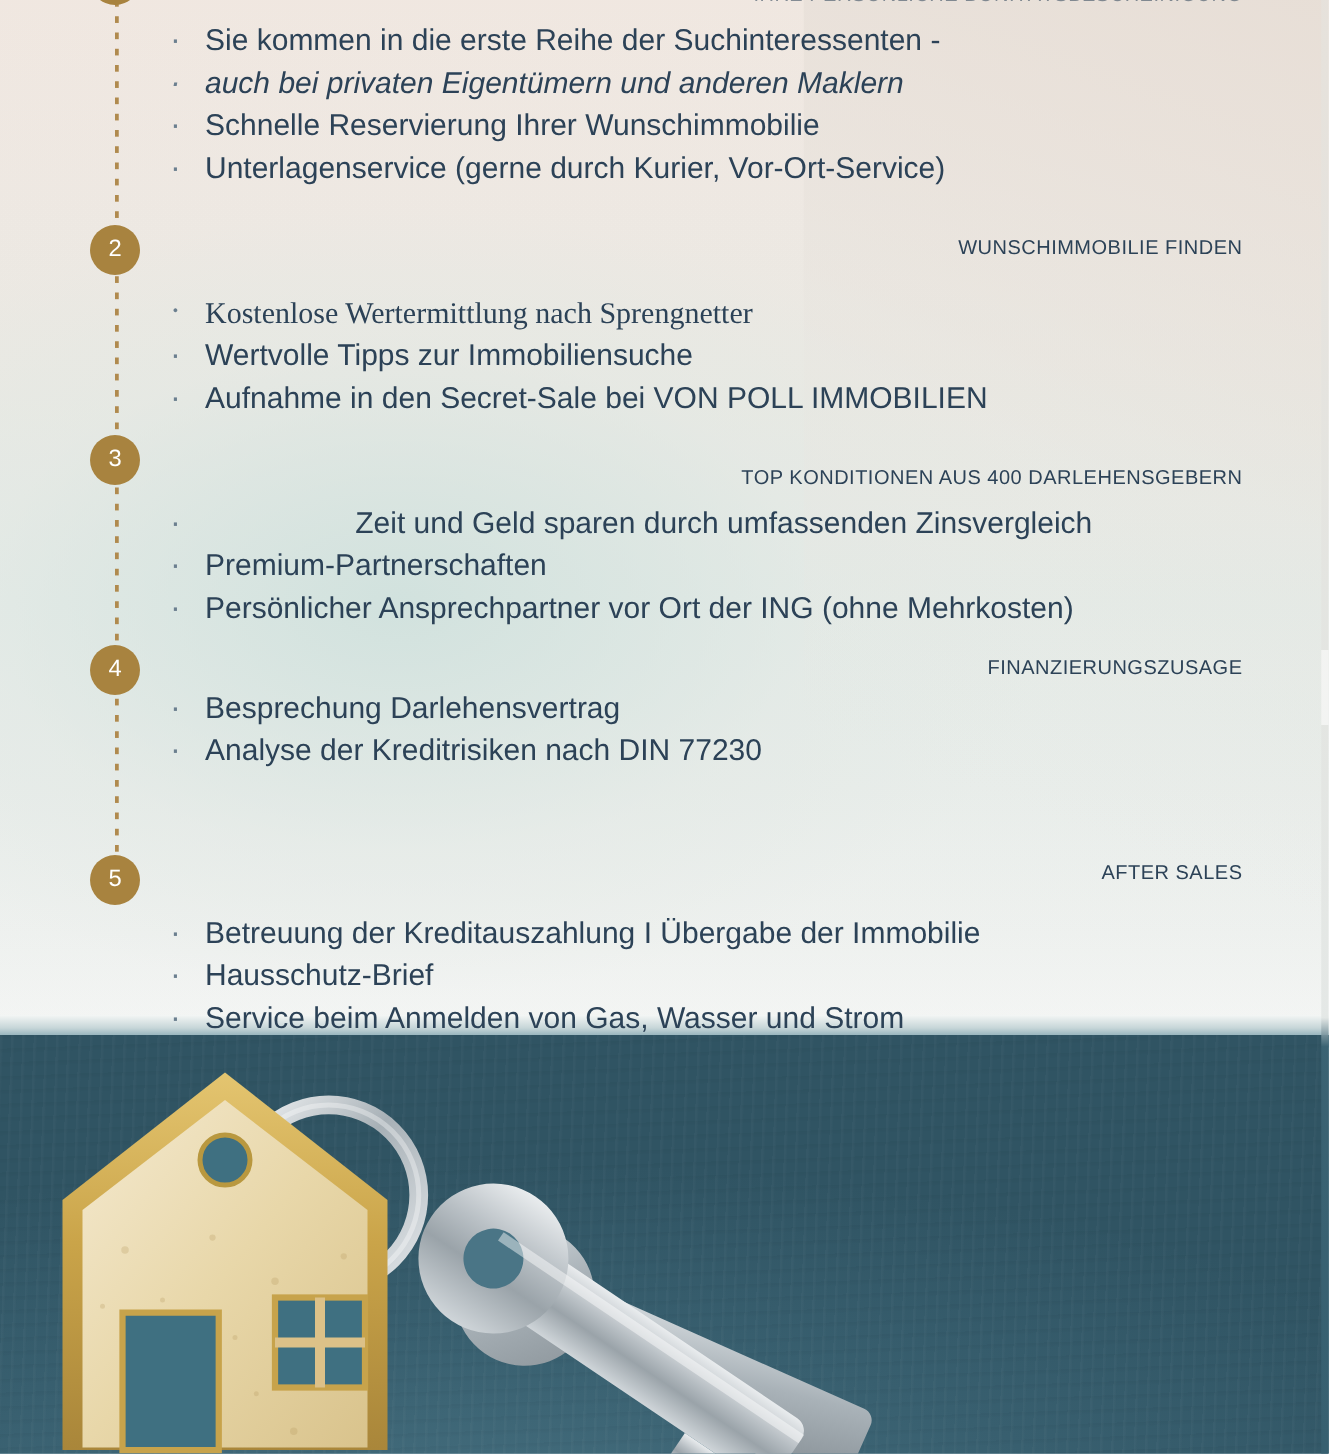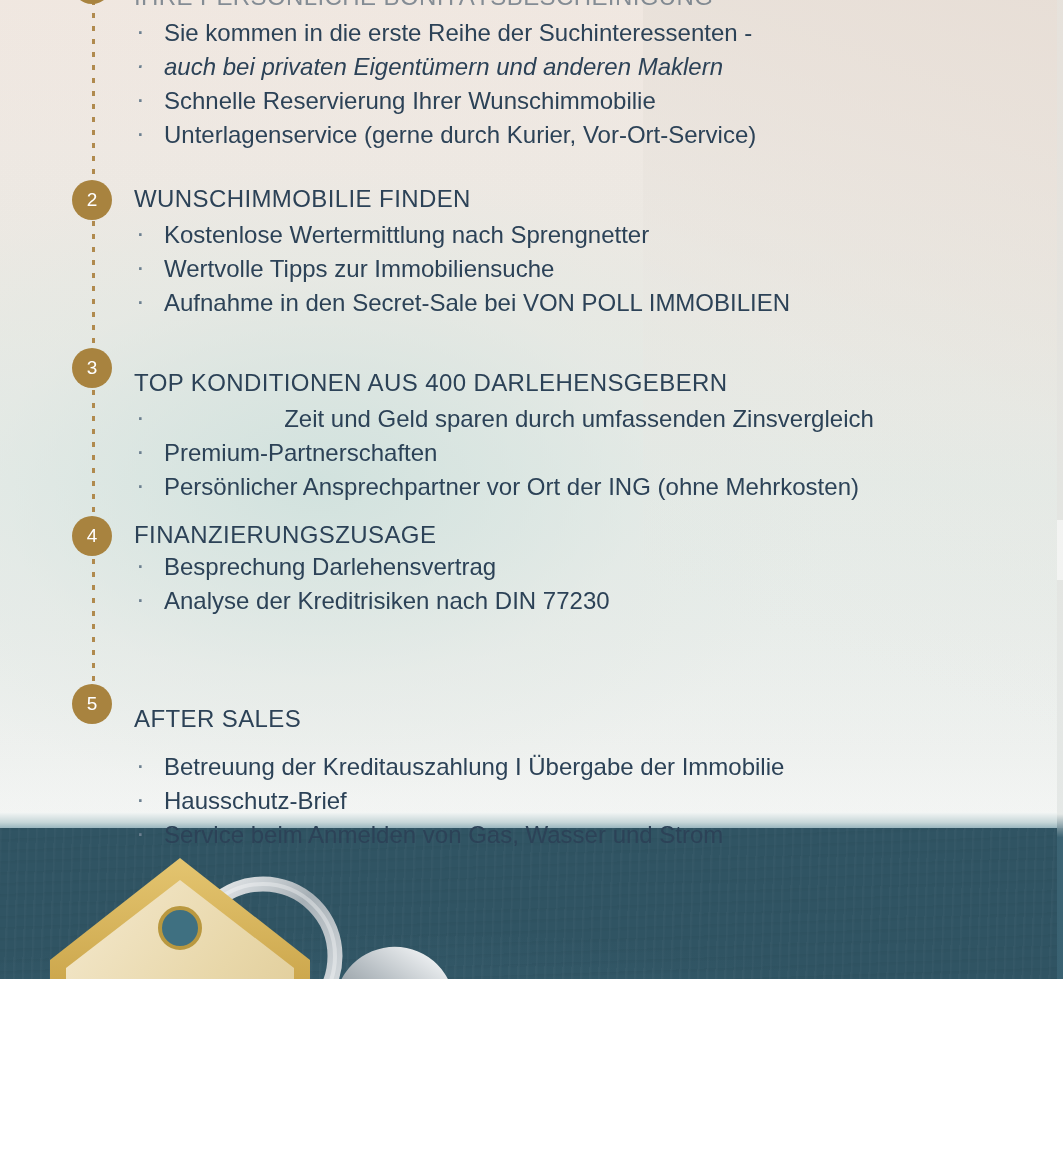--- a/index.html
+++ b/index.html
@@ -13,21 +13,21 @@
     font-family: "Liberation Sans", sans-serif;
     overflow: hidden;
     position: relative;
     background: #ffffff;
   }
 
   
   #page {
     position: relative;
     width: 1063px;
-    height: 979px;
+    height: 1163px;
     overflow: hidden;
   }
 
   .bg-top {
     position: absolute;
     left: 0; top: 0;
     width: 1063px;
     height: 830px;
     background:
       radial-gradient(ellipse 700px 420px at 30% 58%, rgba(206,224,220,0.85) 0%, rgba(226,232,228,0.45) 48%, rgba(240,236,231,0.05) 75%),
@@ -126,25 +126,26 @@
 
   .step-body {
     position: absolute;
     left: 134px;
     top: 0;
     width: 860px;
   }
 
   .step-title {
     color: #2c4257;
-    font-size: 24px;
+    font-size: 16px;
     letter-spacing: 0.4px;
     line-height: 30px;
     white-space: nowrap;
     font-family: "Liberation Sans", sans-serif;
+    text-align: right;
   }
 
   .bullets {
     margin: 0;
     padding: 0;
     list-style: none;
   }
   .bullet {
     position: relative;
     color: #2c4257;
@@ -198,21 +199,21 @@
           <li class="bullet">Unterlagenservice (gerne durch Kurier, Vor-Ort-Service)</li>
         </ul>
       </div>
     </div>
 
     <div class="step" style="top:180px;">
       <div class="badge" style="top:0px;">2</div>
       <div class="step-body" style="top:4px;">
         <div class="step-title">WUNSCHIMMOBILIE FINDEN</div>
         <ul class="bullets">
-          <li class="bullet" style="margin-top:4px;">Kostenlose Wertermittlung nach Sprengnetter</li>
+          <li class="bullet" style="margin-top:20px;font-family:Liberation Serif, serif;">Kostenlose Wertermittlung nach Sprengnetter</li>
           <li class="bullet">Wertvolle Tipps zur Immobiliensuche</li>
           <li class="bullet">Aufnahme in den Secret-Sale bei VON POLL IMMOBILIEN</li>
         </ul>
       </div>
     </div>
 
     <div class="step" style="top:348px;">
       <div class="badge" style="top:0px;">3</div>
       <div class="step-body" style="top:20px;">
         <div class="step-title">TOP KONDITIONEN AUS 400 DARLEHENSGEBERN</div>
@@ -230,21 +231,21 @@
         <div class="step-title">FINANZIERUNGSZUSAGE</div>
         <ul class="bullets">
           <li class="bullet" style="margin-top:0;">Besprechung Darlehensvertrag</li>
           <li class="bullet">Analyse der Kreditrisiken nach DIN 77230</li>
         </ul>
       </div>
     </div>
 
     <div class="step" style="top:684px;">
       <div class="badge" style="top:0px;">5</div>
-      <div class="step-body" style="top:20px;">
+      <div class="step-body" style="top:0;">
         <div class="step-title">AFTER SALES</div>
         <ul class="bullets">
           <li class="bullet" style="margin-top:16px;">Betreuung der Kreditauszahlung I Übergabe der Immobilie</li>
           <li class="bullet">Hausschutz-Brief</li>
           <li class="bullet">Service beim Anmelden von Gas, Wasser und Strom</li>
         </ul>
       </div>
     </div>
   </div>
 

